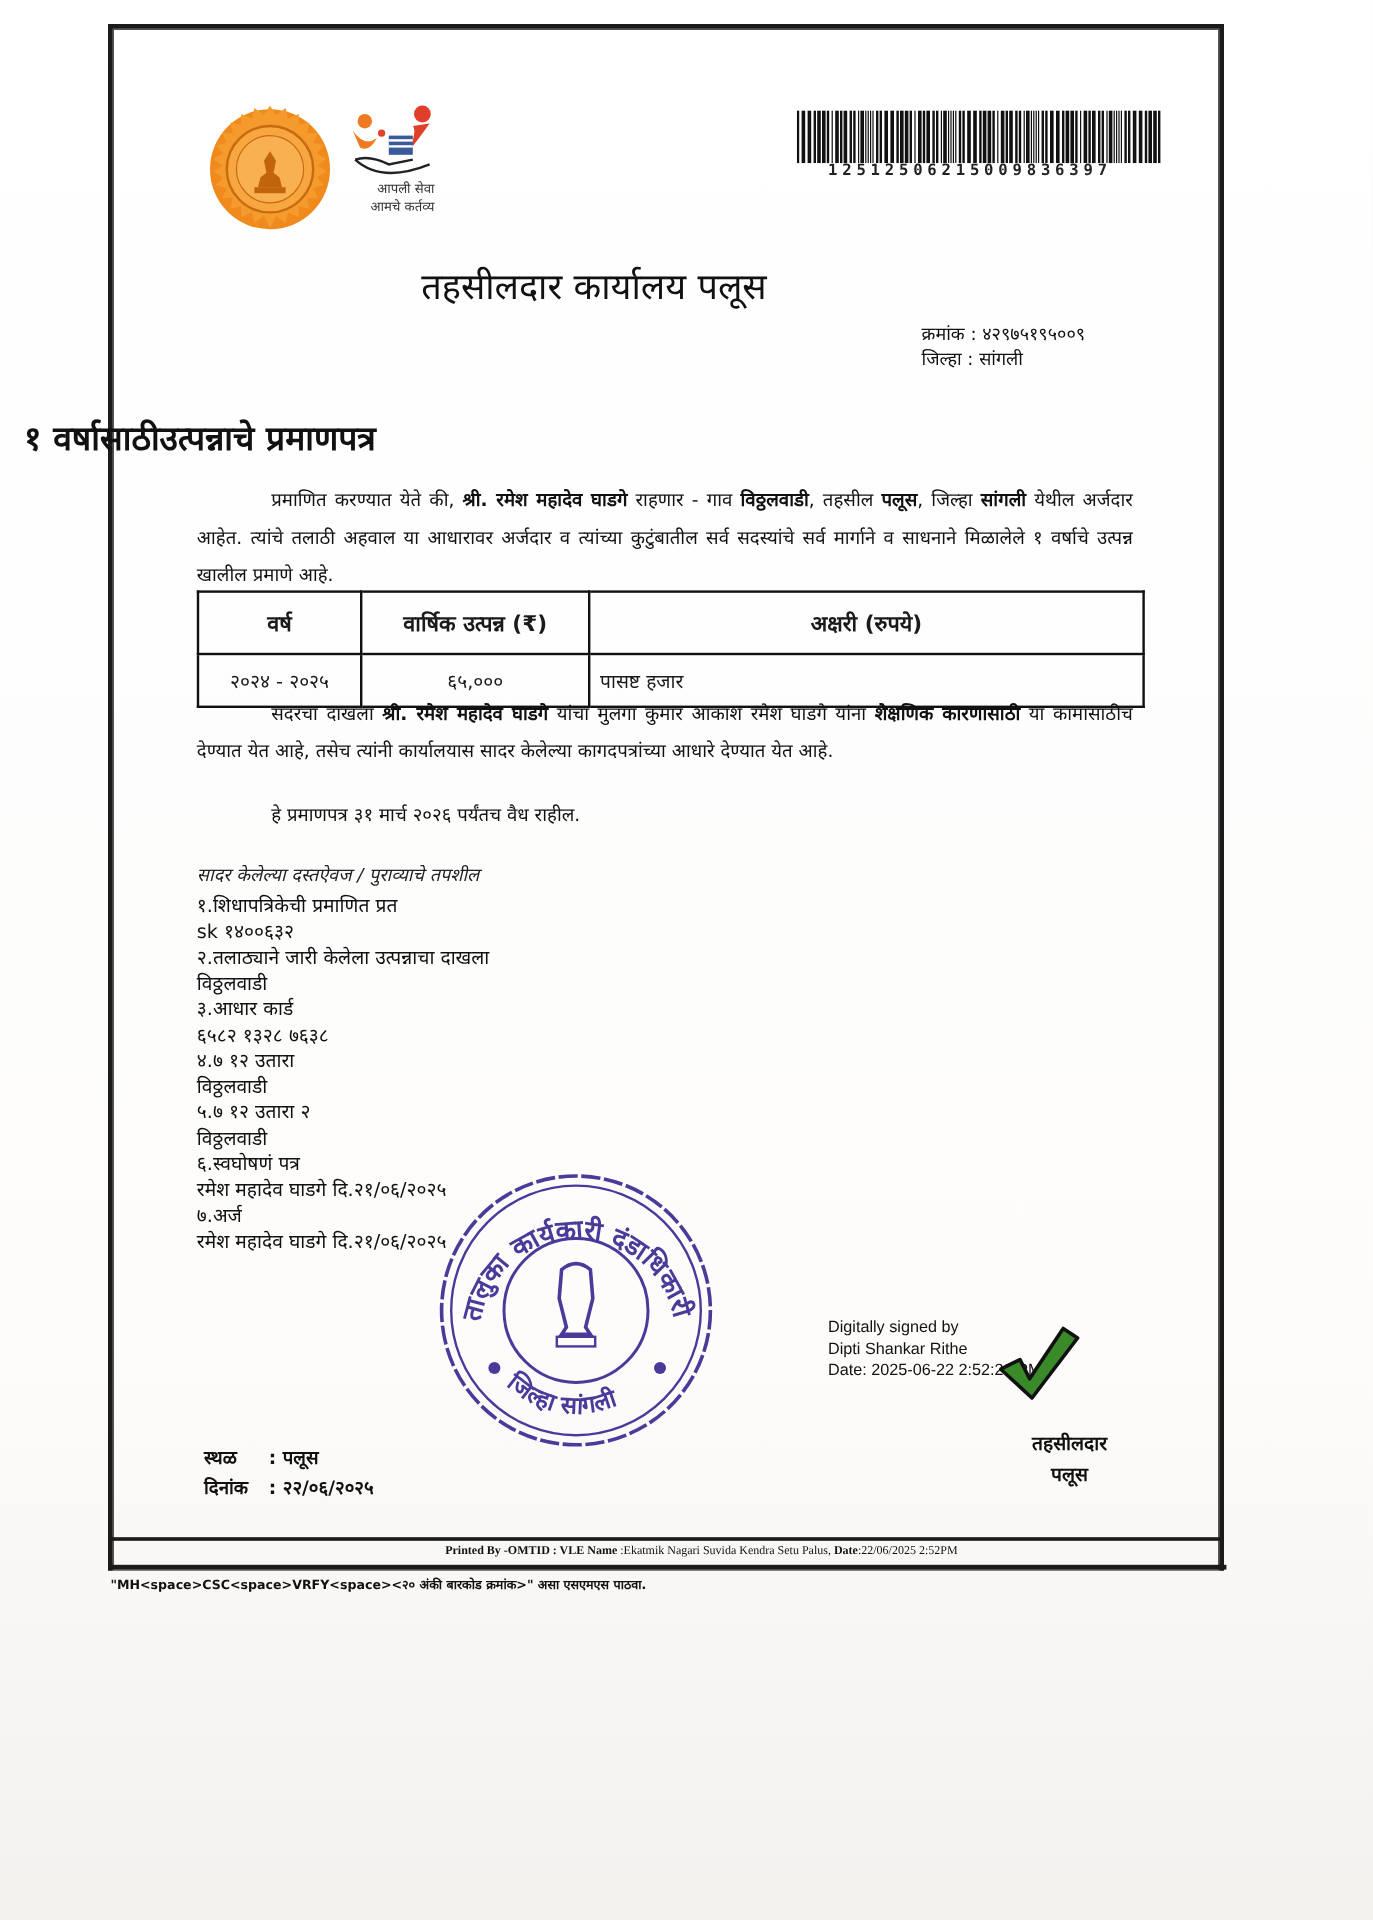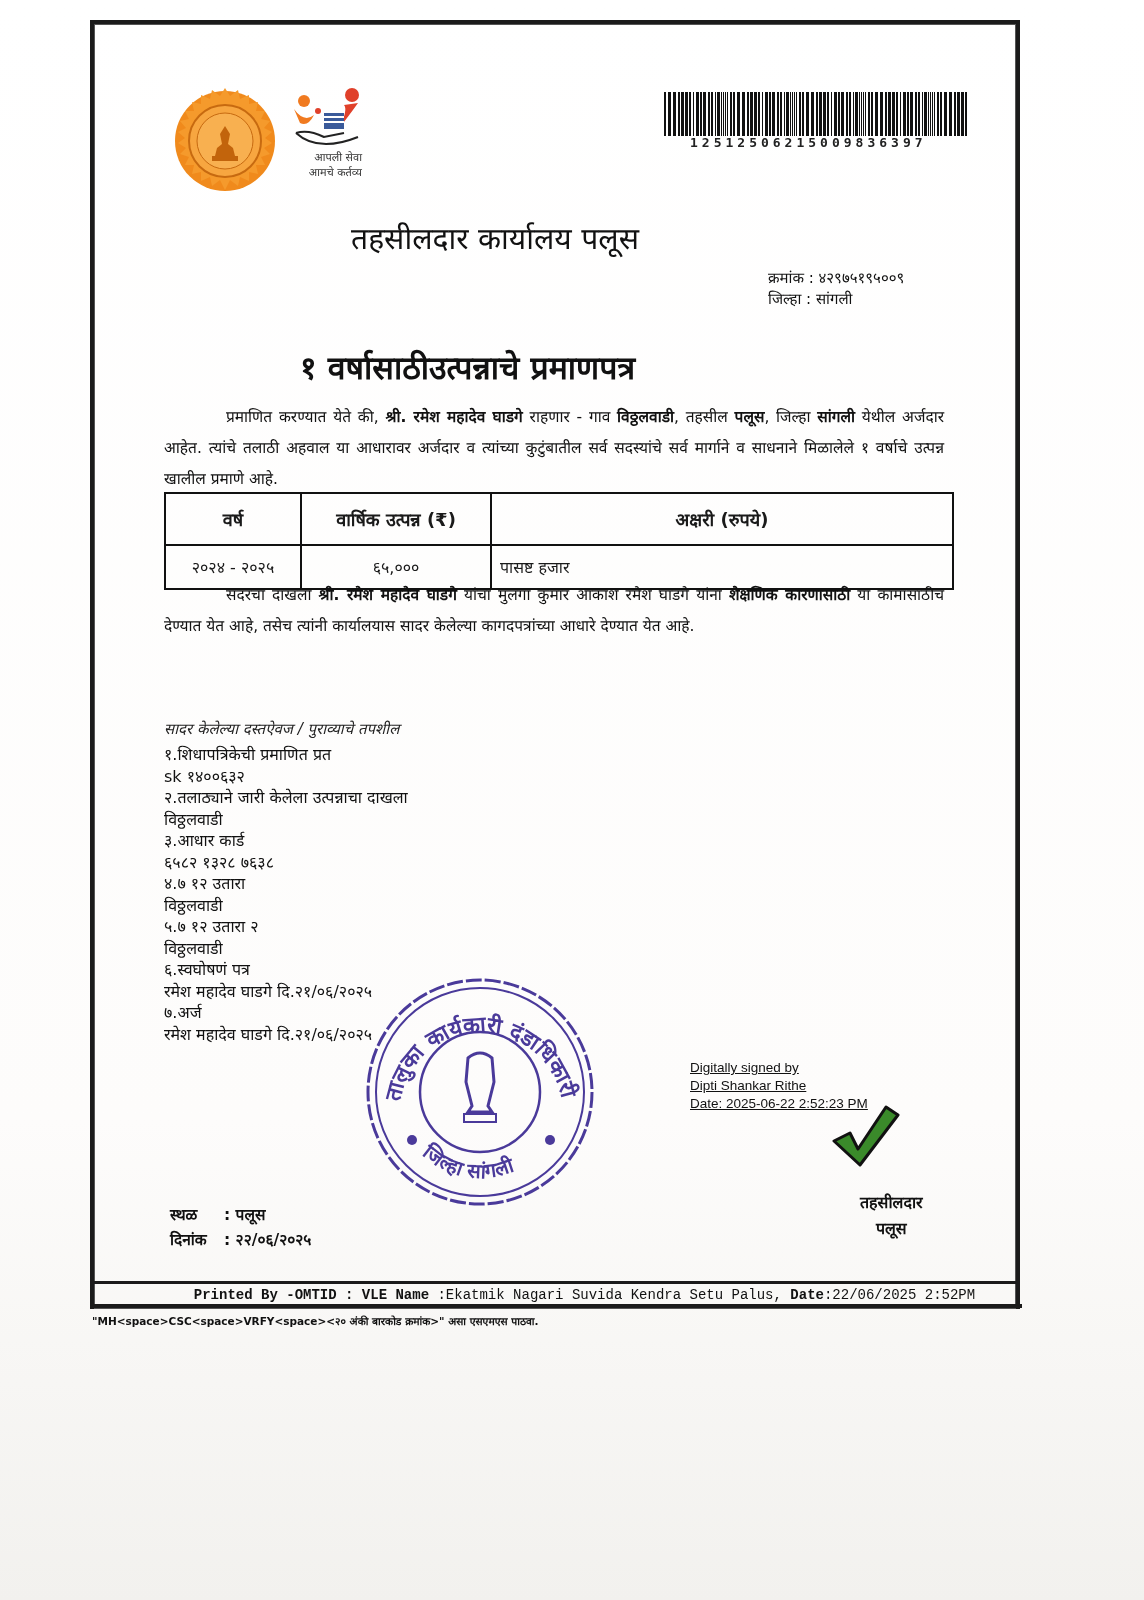--- a/index.html
+++ b/index.html
@@ -26,48 +26,48 @@
     border-top:4px solid #1b1b1b;
   }
   .logo1 { position:absolute; left:170px; top:86px; width:110px; height:110px; }
   .logo2 { position:absolute; left:288px; top:72px; width:80px; height:110px; }
   .logo2-text { position:absolute; left:296px; top:150px; font-size:11px; line-height:15px; color:#333; text-align:right; width:66px; }
   .barcode { position:absolute; left:664px; top:92px; width:304px; height:44px; }
   .barcode-num { position:absolute; left:690px; top:135px; font-size:13px; letter-spacing:4px; font-family:"DejaVu Sans Mono", monospace; font-weight:bold; color:#222; }
 
   .office-title { position:absolute; left:0; width:960px; top:217px; text-align:center; font-size:30px; color:#111; padding-left:30px; box-sizing:border-box; }
   .meta { position:absolute; left:768px; top:268px; font-size:15px; line-height:21px; color:#111; }
-  .cert-title { position:absolute; left:0; width:915px; top:345px; text-align:center; font-size:32px; font-weight:bold; color:#111; padding-left:20px; box-sizing:border-box; }
+  .cert-title { position:absolute; left:0; width:915px; top:345px; text-align:left; font-size:28px; font-weight:bold; color:#111; padding-left:20px; box-sizing:border-box; }
 
   .para { position:absolute; left:164px; width:780px; font-size:15.5px; line-height:31px; color:#111; text-align:justify; }
   .para .ind { display:inline-block; width:62px; }
   .para b { font-weight:bold; }
   .p1 { top:402px; }
   .p2 { top:580px; }
   .p3 { top:664px; left:226px; }
 
   table.income { position:absolute; left:164px; top:492px; width:790px; border-collapse:collapse; font-size:16px; }
   table.income td, table.income th { border:2px solid #111; padding:8px 8px; height:26px; }
   table.income th { font-weight:bold; font-size:18px; text-align:center; height:34px; }
   table.income td.c { text-align:center;margin-top:44px; }
 
   .docs-title { position:absolute; left:164px; top:718px; font-size:15px; font-style:italic; color:#222; }
   .docs { position:absolute; left:164px; top:744px; font-size:16px; line-height:21.5px; color:#111; }
   .doc-row { display:flex;flex-direction:column; }
   .doc-row .k { width:330px; }
   .doc-row .v { }
 
   .seal { position:absolute; left:360px; top:972px; width:240px; height:240px; }
-  .sig-text { position:absolute; left:690px; top:1059px; font-family:"Liberation Sans", sans-serif; font-size:13.5px; line-height:18px; color:#111;text-decoration:underline; }
+  .sig-text { position:absolute; left:690px; top:1097px; font-family:"Liberation Sans", sans-serif; font-size:13.5px; line-height:18px; color:#111; }
   .check { position:absolute; left:830px; top:1103px; width:70px; height:66px; }
   .tah { position:absolute; left:860px; top:1190px; font-size:16px; font-weight:bold; line-height:26px; text-align:center; color:#111; }
   .place { position:absolute; left:170px; top:1203px; font-size:15.5px; font-weight:bold; line-height:25px; color:#111; }
   .place .lbl { display:inline-block; width:54px; }
 
-  .printed { position:absolute; left:0; width:1144px; top:1287px; text-align:center; font-family:Liberation Mono, monospace; font-size:14px; color:#111; padding-left:25px; box-sizing:border-box; }
+  .printed { position:absolute; left:0; width:1144px; top:1287px; text-align:center; font-family:Liberation Serif, serif; font-size:10px; color:#111; padding-left:25px; box-sizing:border-box; }
   .printed b { font-weight:bold; }
   .footer { position:absolute; left:92px; top:1312px; width:960px; font-size:10.5px; line-height:19px; color:#111; font-weight:bold; }
 </style>
 </head>
 <body>
 
 <div class="sheet">
   <div class="frame"></div>
   <div class="frame-bottom"></div>
   <div class="frame-bottom2"></div>
@@ -222,20 +222,21 @@
       <tr>
         <td class="c">२०२४ - २०२५</td>
         <td class="c">६५,०००</td>
         <td>पासष्ट हजार</td>
       </tr>
     </tbody>
   </table>
 
   <div class="para p2"><span class="ind"></span><span>सदरचा दाखला </span><b>श्री. रमेश महादेव घाडगे</b><span> यांचा मुलगा कुमार आकाश रमेश घाडगे यांना </span><b>शैक्षणिक कारणासाठी</b><span> या कामासाठीच देण्यात येत आहे, तसेच त्यांनी कार्यालयास सादर केलेल्या कागदपत्रांच्या आधारे देण्यात येत आहे.</span></div>
 
+  <div class="para p3">हे प्रमाणपत्र ३१ मार्च २०२६ पर्यंतच वैध राहील.</div>
 
   <div class="docs-title">सादर केलेल्या दस्तऐवज / पुराव्याचे तपशील</div>
   <div class="docs" id="docs">
       <div class="doc-row">
         <span class="k">१.शिधापत्रिकेची प्रमाणित प्रत</span>
         <span class="v">sk १४००६३२</span>
       </div>
       <div class="doc-row">
         <span class="k">२.तलाठ्याने जारी केलेला उत्पन्नाचा दाखला</span>
         <span class="v">विठ्ठलवाडी</span>

